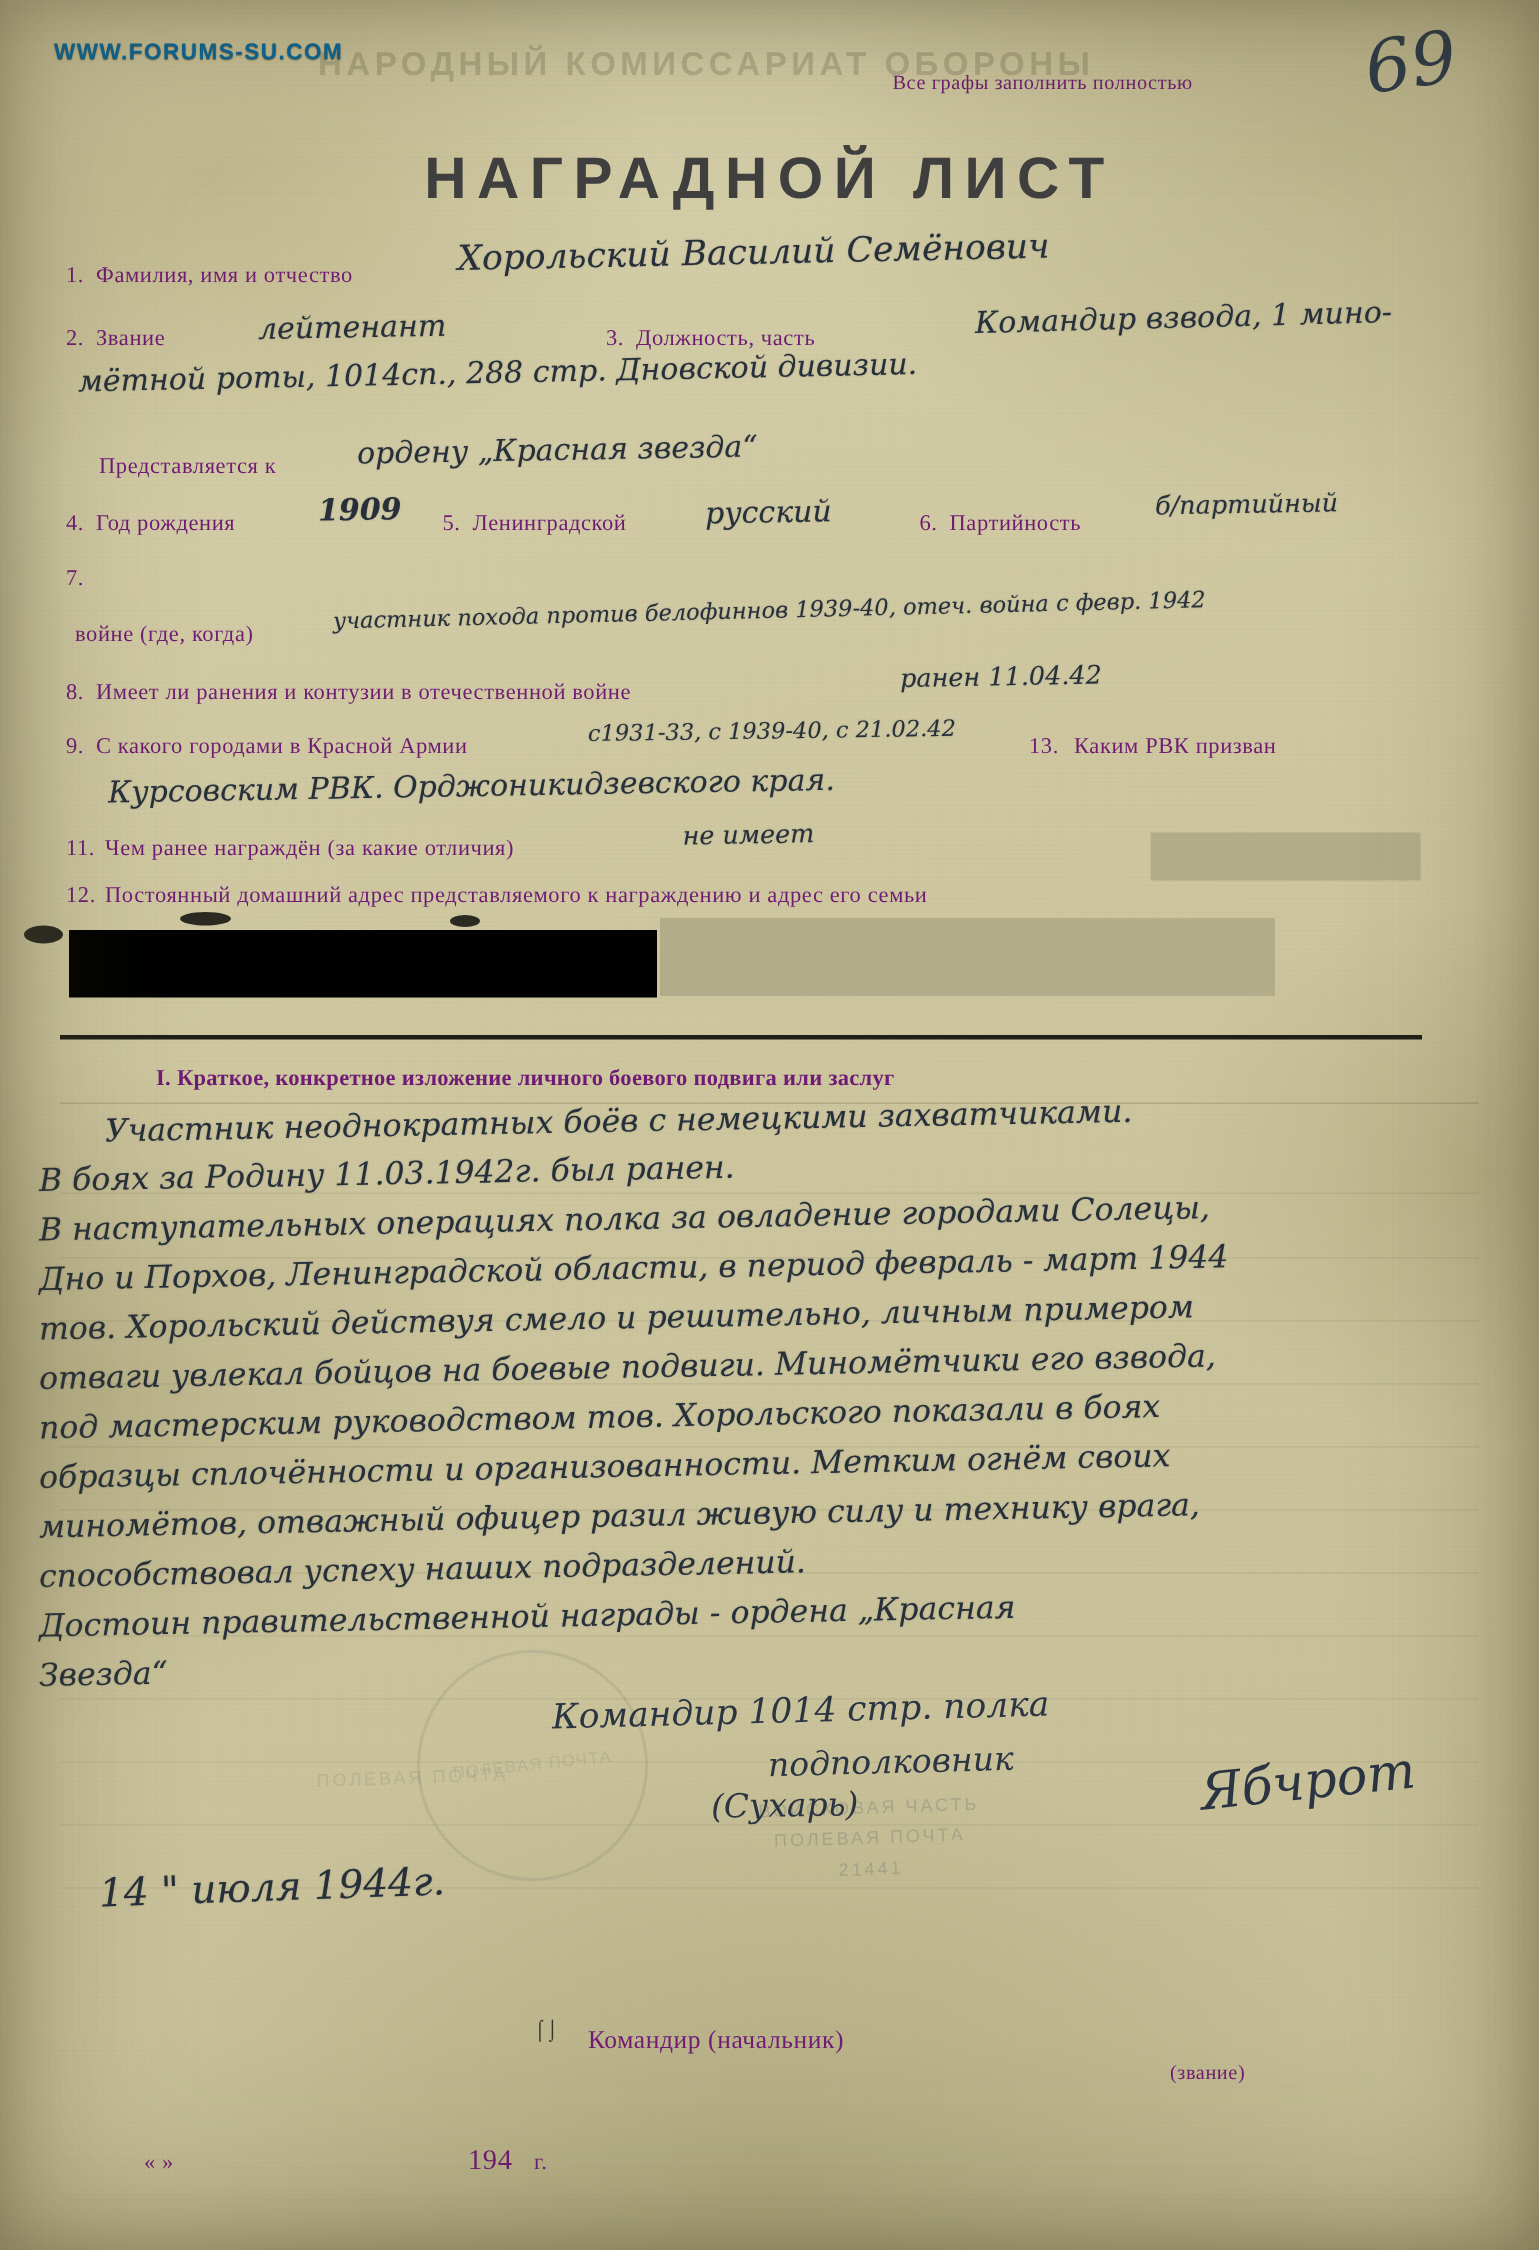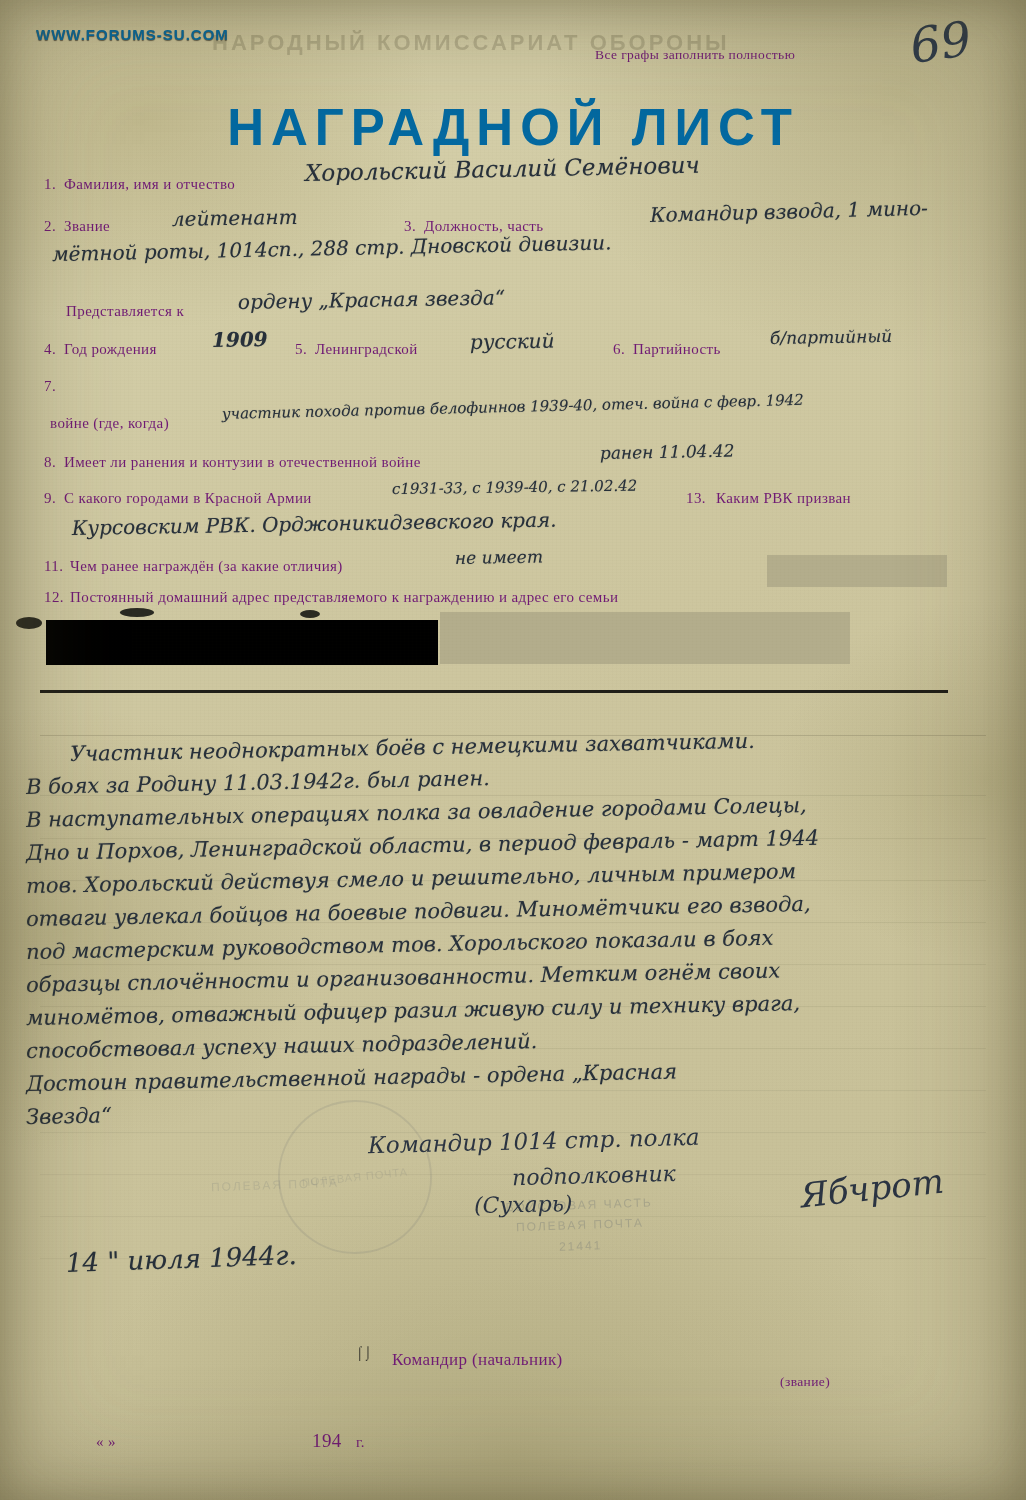--- a/index.html
+++ b/index.html
@@ -71,23 +71,23 @@
   }
   .h.sm { font-size: 17px; }
   .h.xs { font-size: 15px; }
   #title {
     position: absolute;
     left: 0; right: 0;
     top: 98px;
     text-align: center;
     font-family: "Liberation Sans", sans-serif;
     font-weight: bold;
-    font-size: 51px;
+    font-size: 39px;
     letter-spacing: 7px;
-    color: #0369a1;
+    color: #404040;
   }
   #watermark {
     position: absolute;
     left: 36px;
     top: 26px;
     font-family: "Liberation Sans", sans-serif;
     font-size: 15px;
     letter-spacing: 1px;
     color: #0369a1;
     text-shadow: 0 1px 1px rgba(0,0,0,.55);
@@ -247,20 +247,21 @@
   <div class="redaction grey" style="left:767px; top:555px; width:180px; height:32px;"></div>
   <div class="redaction grey" style="left:440px; top:612px; width:410px; height:52px;"></div>
   <div class="redaction" style="left:46px; top:620px; width:392px; height:45px;"></div>
 
   <div class="torn" style="left:16px; top:617px; width:26px; height:12px;"></div>
   <div class="torn" style="left:120px; top:608px; width:34px; height:9px;"></div>
   <div class="torn" style="left:300px; top:610px; width:20px; height:8px;"></div>
 
   <div class="heavy-rule" style="left:40px; top:690px; width:908px;"></div>
 
+  <div class="p" style="left:104px; top:711px; font-weight:bold; letter-spacing:.2px;">I. Краткое, конкретное изложение личного боевого подвига или заслуг</div>
 
   <div class="h" style="left:70px; top:742px; transform:rotate(-1.1deg); font-size:21px;">Участник неоднократных боёв с немецкими захватчиками.</div>
   <div class="h" style="left:26px; top:775px; transform:rotate(-1.1deg); font-size:21px;">В боях за Родину 11.03.1942г. был ранен.</div>
   <div class="h" style="left:26px; top:808px; transform:rotate(-1.1deg); font-size:21px;">     В наступательных операциях полка за овладение городами Солецы,</div>
   <div class="h" style="left:26px; top:841px; transform:rotate(-1.1deg); font-size:21px;">Дно и Порхов, Ленинградской области, в период февраль - март 1944</div>
   <div class="h" style="left:26px; top:874px; transform:rotate(-1.1deg); font-size:21px;">тов. Хорольский действуя смело и решительно, личным примером</div>
   <div class="h" style="left:26px; top:907px; transform:rotate(-1.1deg); font-size:21px;">отваги увлекал бойцов на боевые подвиги. Миномётчики его взвода,</div>
   <div class="h" style="left:26px; top:940px; transform:rotate(-1.1deg); font-size:21px;">под мастерским руководством тов. Хорольского показали в боях</div>
   <div class="h" style="left:26px; top:973px; transform:rotate(-1.1deg); font-size:21px;">образцы сплочённости и организованности. Метким огнём своих</div>
   <div class="h" style="left:26px; top:1006px; transform:rotate(-1.1deg); font-size:21px;">миномётов, отважный офицер разил живую силу и технику врага,</div>

